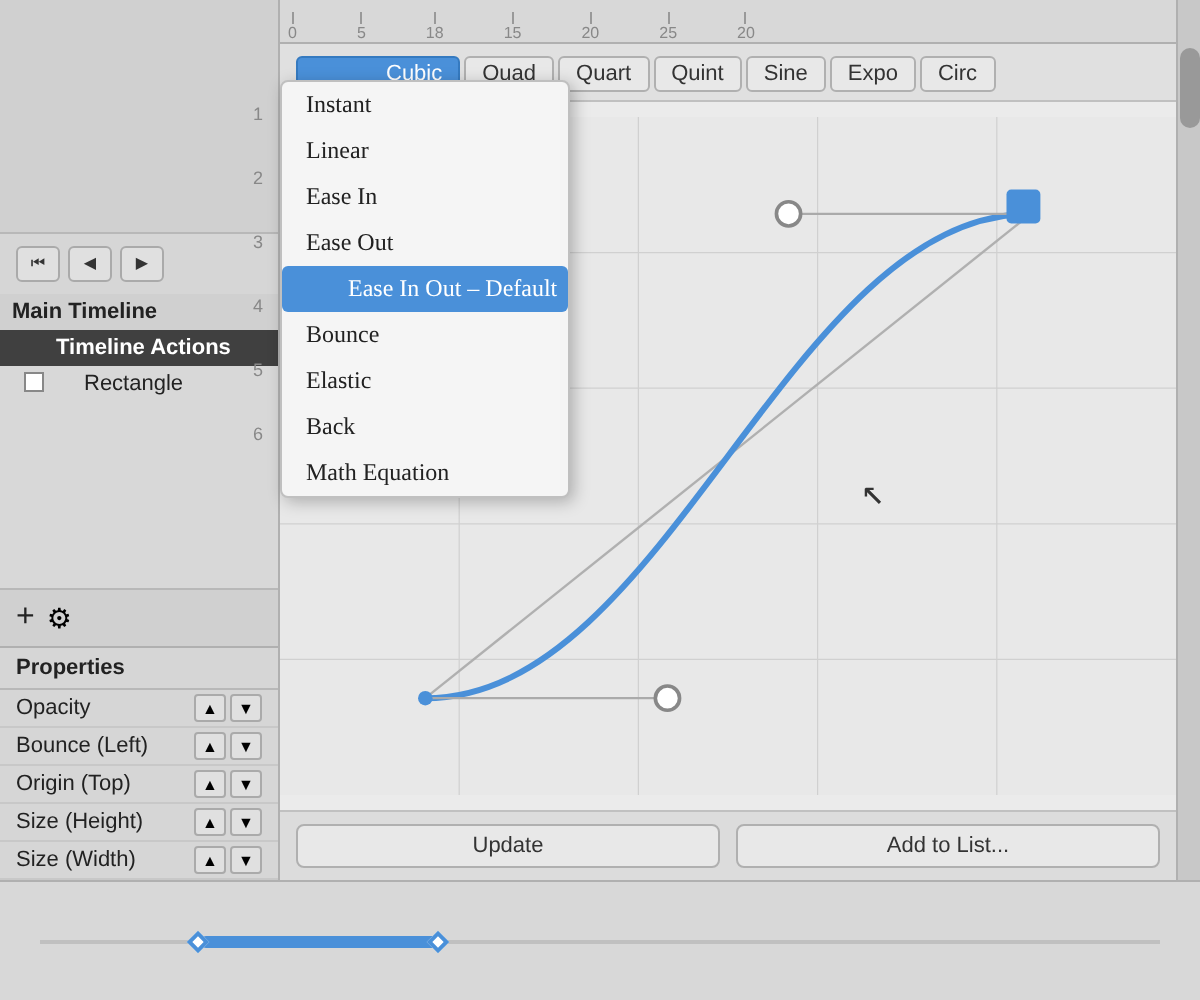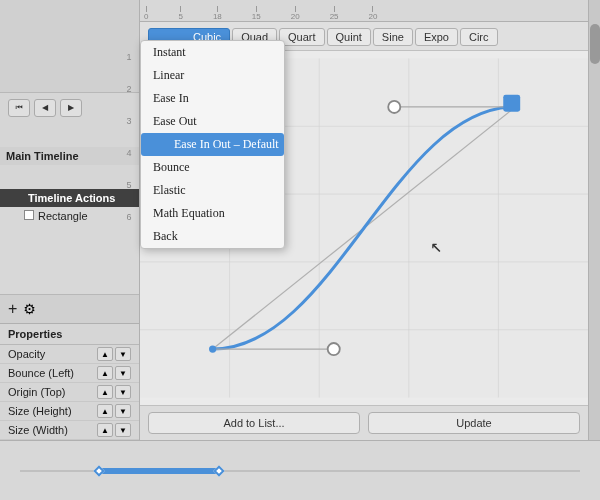--- a/index.html
+++ b/index.html
@@ -74,34 +74,33 @@
       font-size: 8px;
       color: #333;
     }
 
     .section-header {
       padding: 3px 6px;
       font-size: 11px;
       font-weight: 600;
       color: #222;
       background: #d0d0d0;
-      margin-top: 24px;
     }
 
     .section-header.active {
       background: #404040;
       color: white;
       padding-left: 28px;
     }
 
     .timeline-item {
       display: flex;
       align-items: flex-start;
-      padding: 3px 24px;
-      gap: 4px;
+      padding: 3px 12px;
+      gap: 20px;
       font-size: 11px;
       color: #222;
       background: #d8d8d8;
     }
 
     .timeline-item .checkbox {
       width: 10px;
       height: 10px;
       border: 1px solid #888;
       background: white;
@@ -477,22 +476,22 @@
   </div>
 
   <div class="dropdown-menu" style="top:18px;font-family:Liberation Serif, serif;">
     <div class="menu-item">Instant</div>
     <div class="menu-item">Linear</div>
     <div class="menu-item">Ease In</div>
     <div class="menu-item">Ease Out</div>
     <div class="menu-item selected">Ease In Out – Default</div>
     <div class="menu-item">Bounce</div>
     <div class="menu-item">Elastic</div>
+    <div class="menu-item">Back</div>
     <div class="menu-item">Math Equation</div>
-    <div class="menu-item">Back</div>
   </div>
 
   <div class="easing-panel">
     <div class="easing-type-tabs">
       <div class="easing-tab active">Cubic</div>
       <div class="easing-tab">Quad</div>
       <div class="easing-tab">Quart</div>
       <div class="easing-tab">Quint</div>
       <div class="easing-tab">Sine</div>
       <div class="easing-tab">Expo</div>
@@ -528,22 +527,22 @@
 
         <circle cx="60" cy="240" r="3" fill="#4a90d9"></circle>
 
         <rect x="300" y="30" width="14" height="14" fill="#4a90d9" rx="2"></rect>
 
         <text x="240" y="160" font-size="16" fill="#333" font-family="monospace">↖</text>
       </svg>
     </div>
 
     <div class="easing-bottom">
+      <div class="easing-bottom-btn">Update</div>
       <div class="easing-bottom-btn">Add to List...</div>
-      <div class="easing-bottom-btn">Update</div>
     </div>
   </div>
 
   <div class="scrollbar-area">
     <div class="scrollbar-thumb"></div>
   </div>
 </div>
 
 <div class="timeline-bottom">
   <div class="timeline-track">

